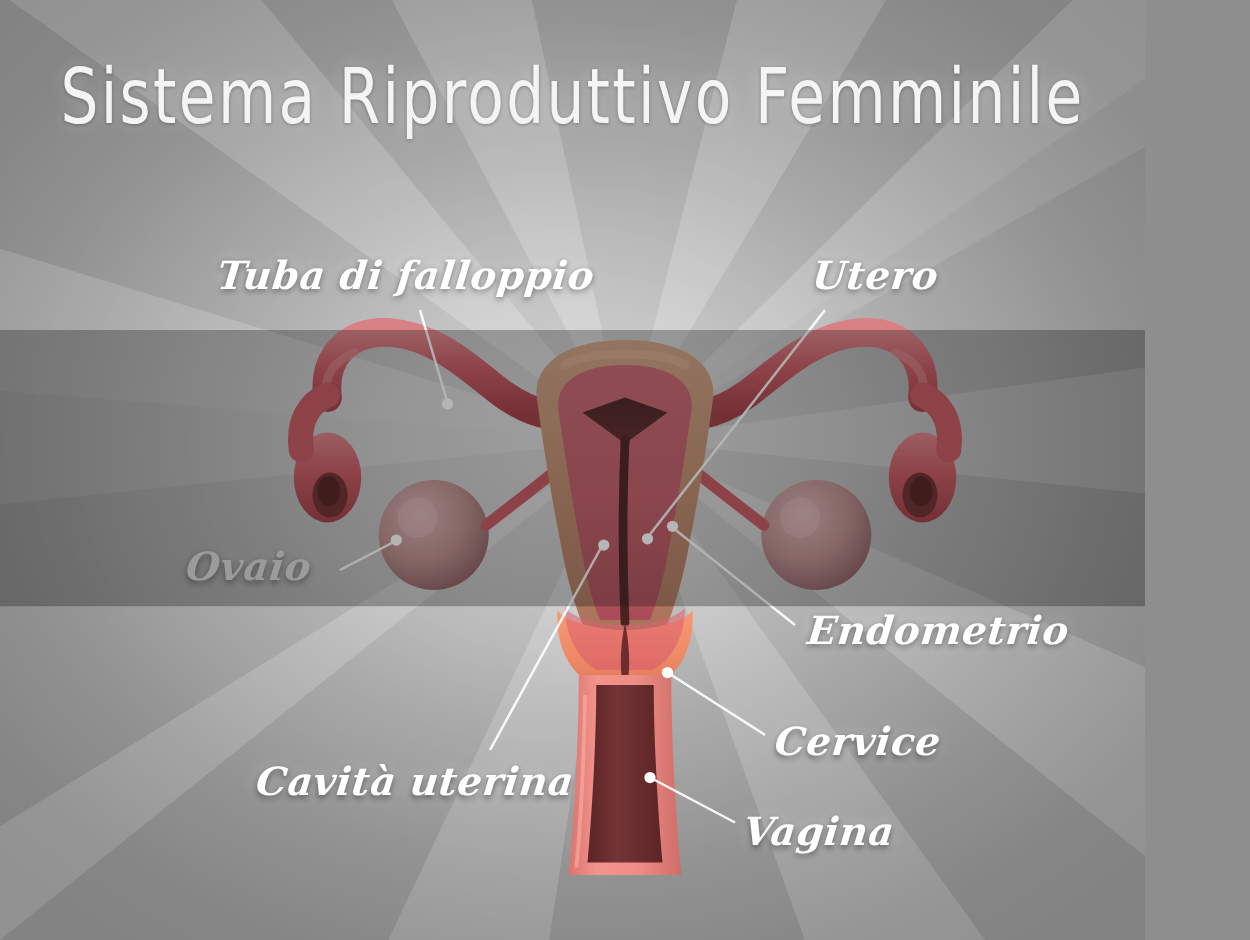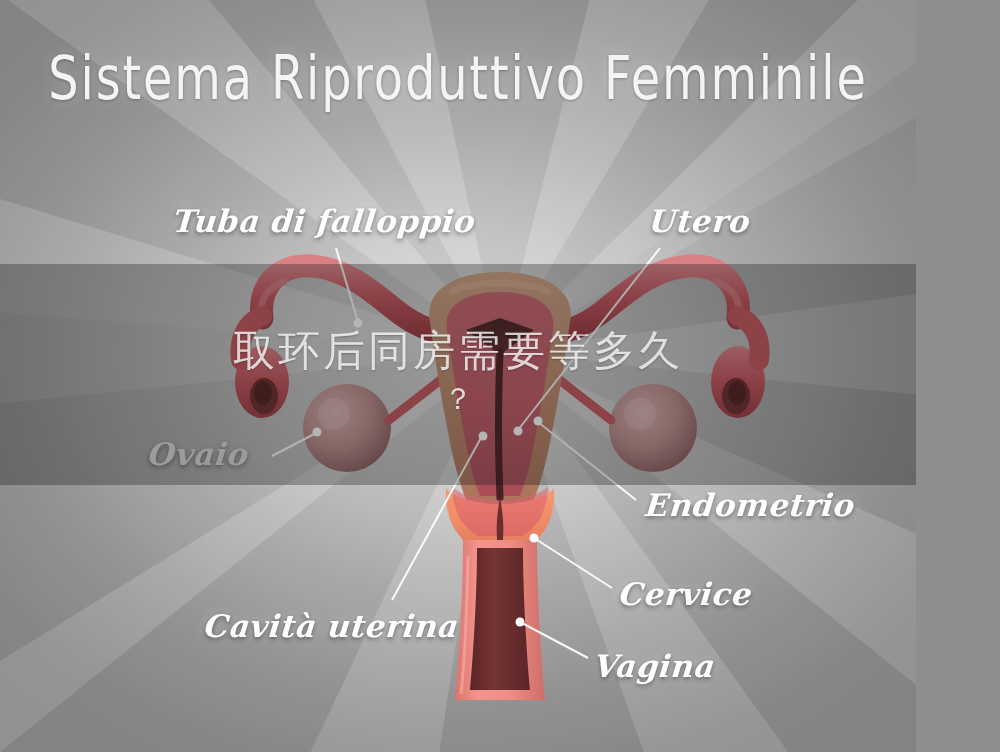--- a/index.html
+++ b/index.html
@@ -314,18 +314,14 @@
   <div class="lbl lbl-tuba">Tuba di falloppio</div>
   <div class="lbl lbl-utero">Utero</div>
   <div class="lbl dim lbl-ovaio">Ovaio</div>
   <div class="lbl lbl-endo">Endometrio</div>
   <div class="lbl lbl-cerv">Cervice</div>
   <div class="lbl lbl-vagina">Vagina</div>
   <div class="lbl lbl-cavita">Cavità uterina</div>
 
   <div class="band"></div>
 
-  <div class="overlay-text">
-    <span>取环后同房需要等多久</span>
-    <span class="q">？</span>
-  </div>
 
 </div>
 
 </body></html>

